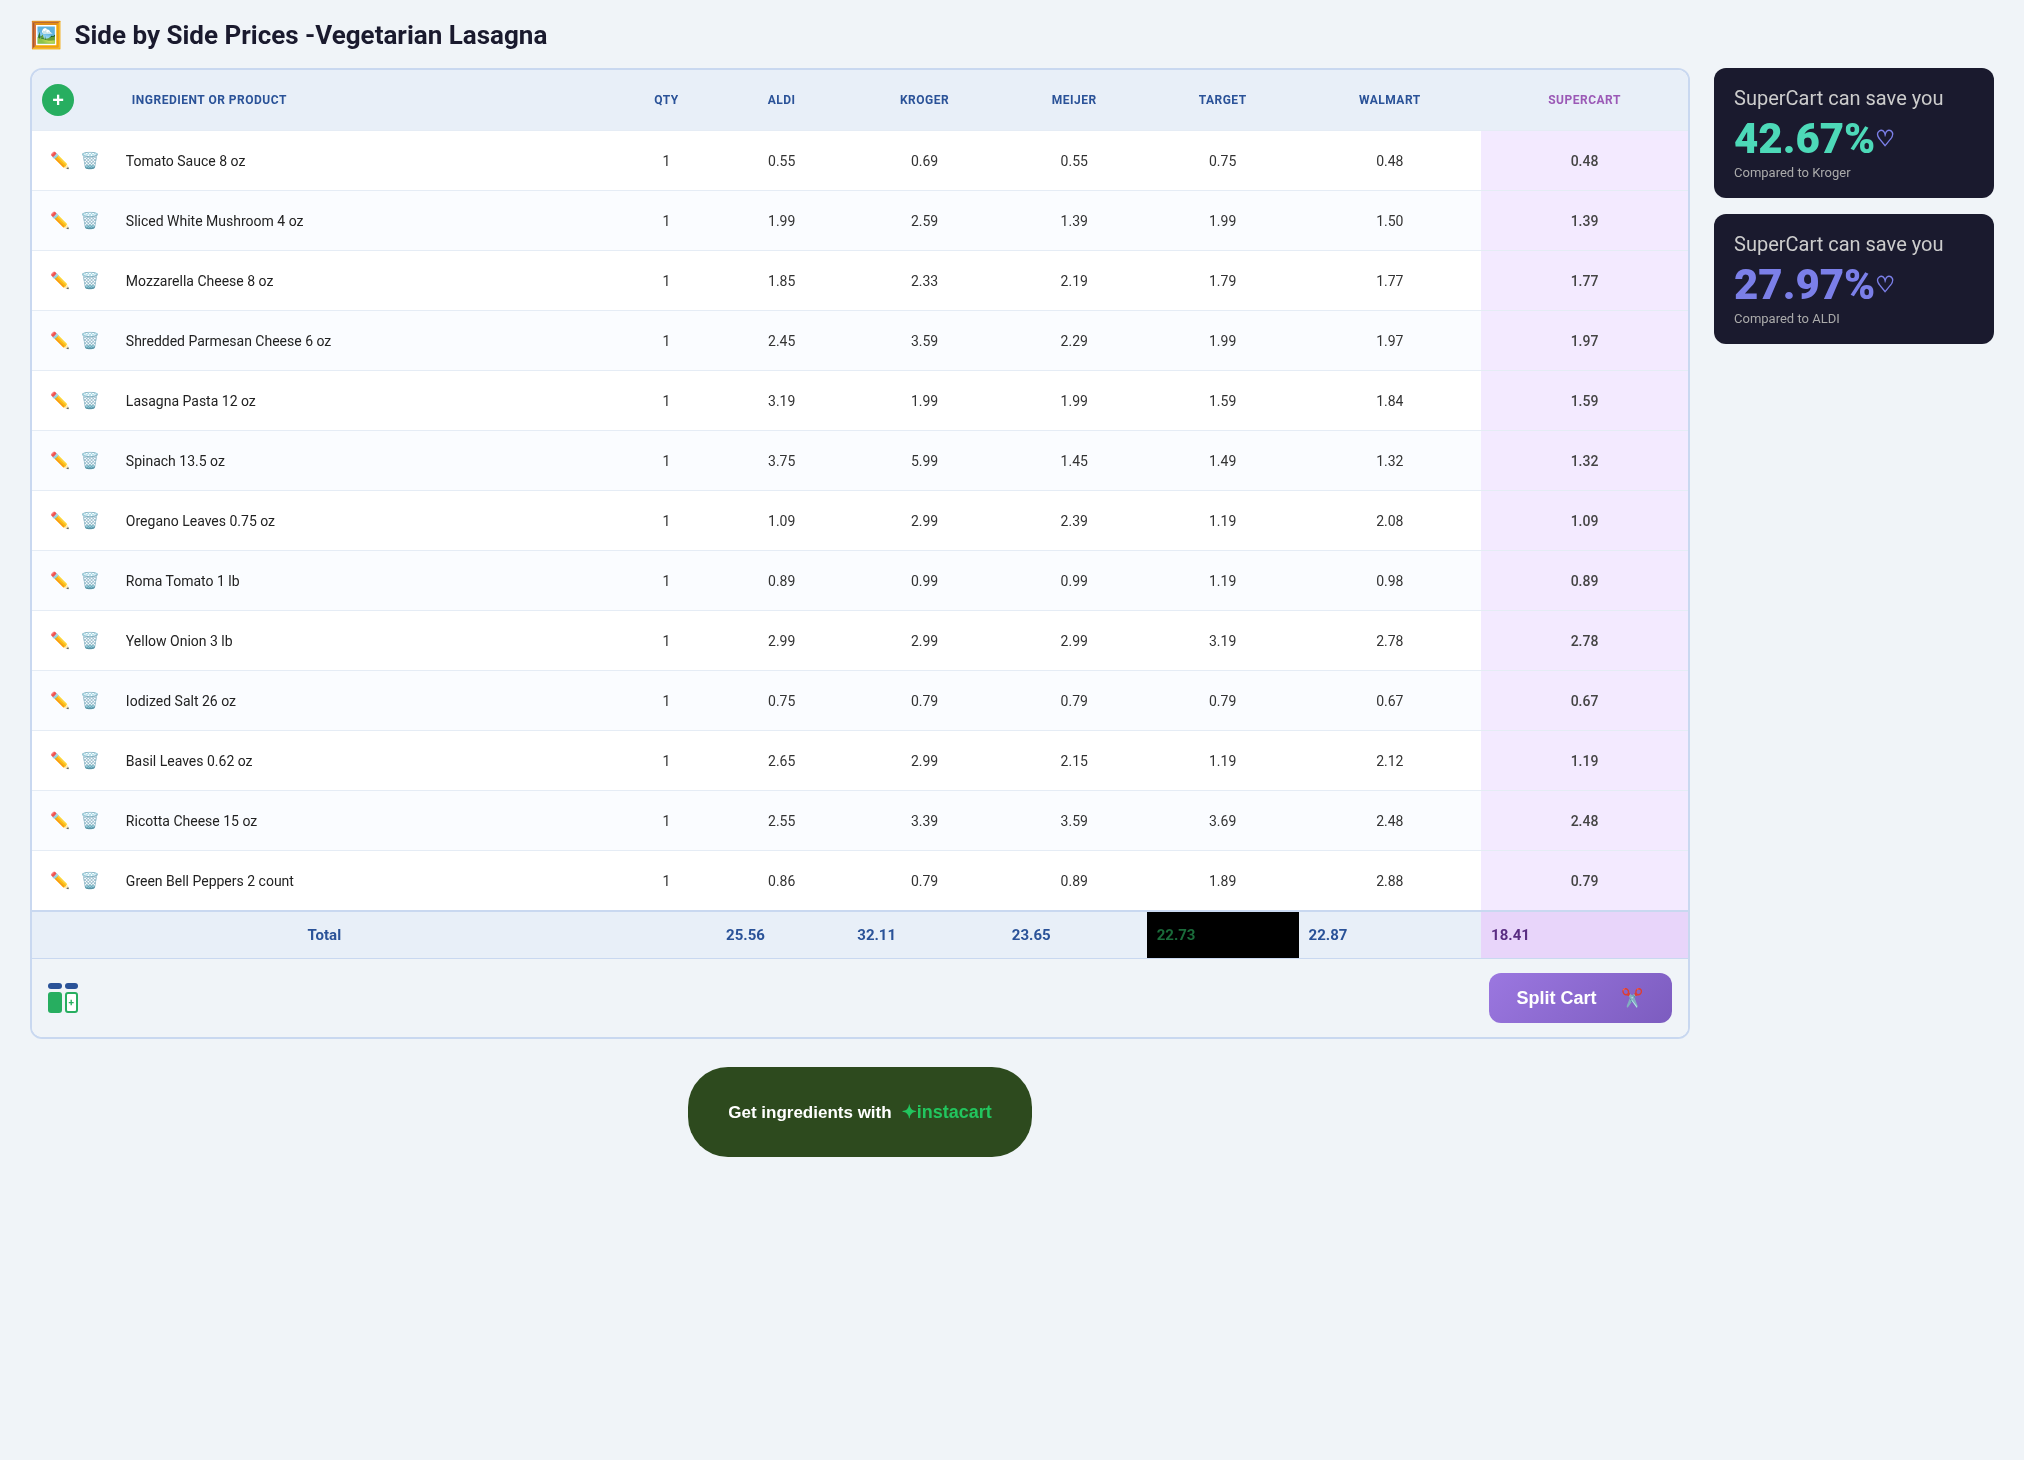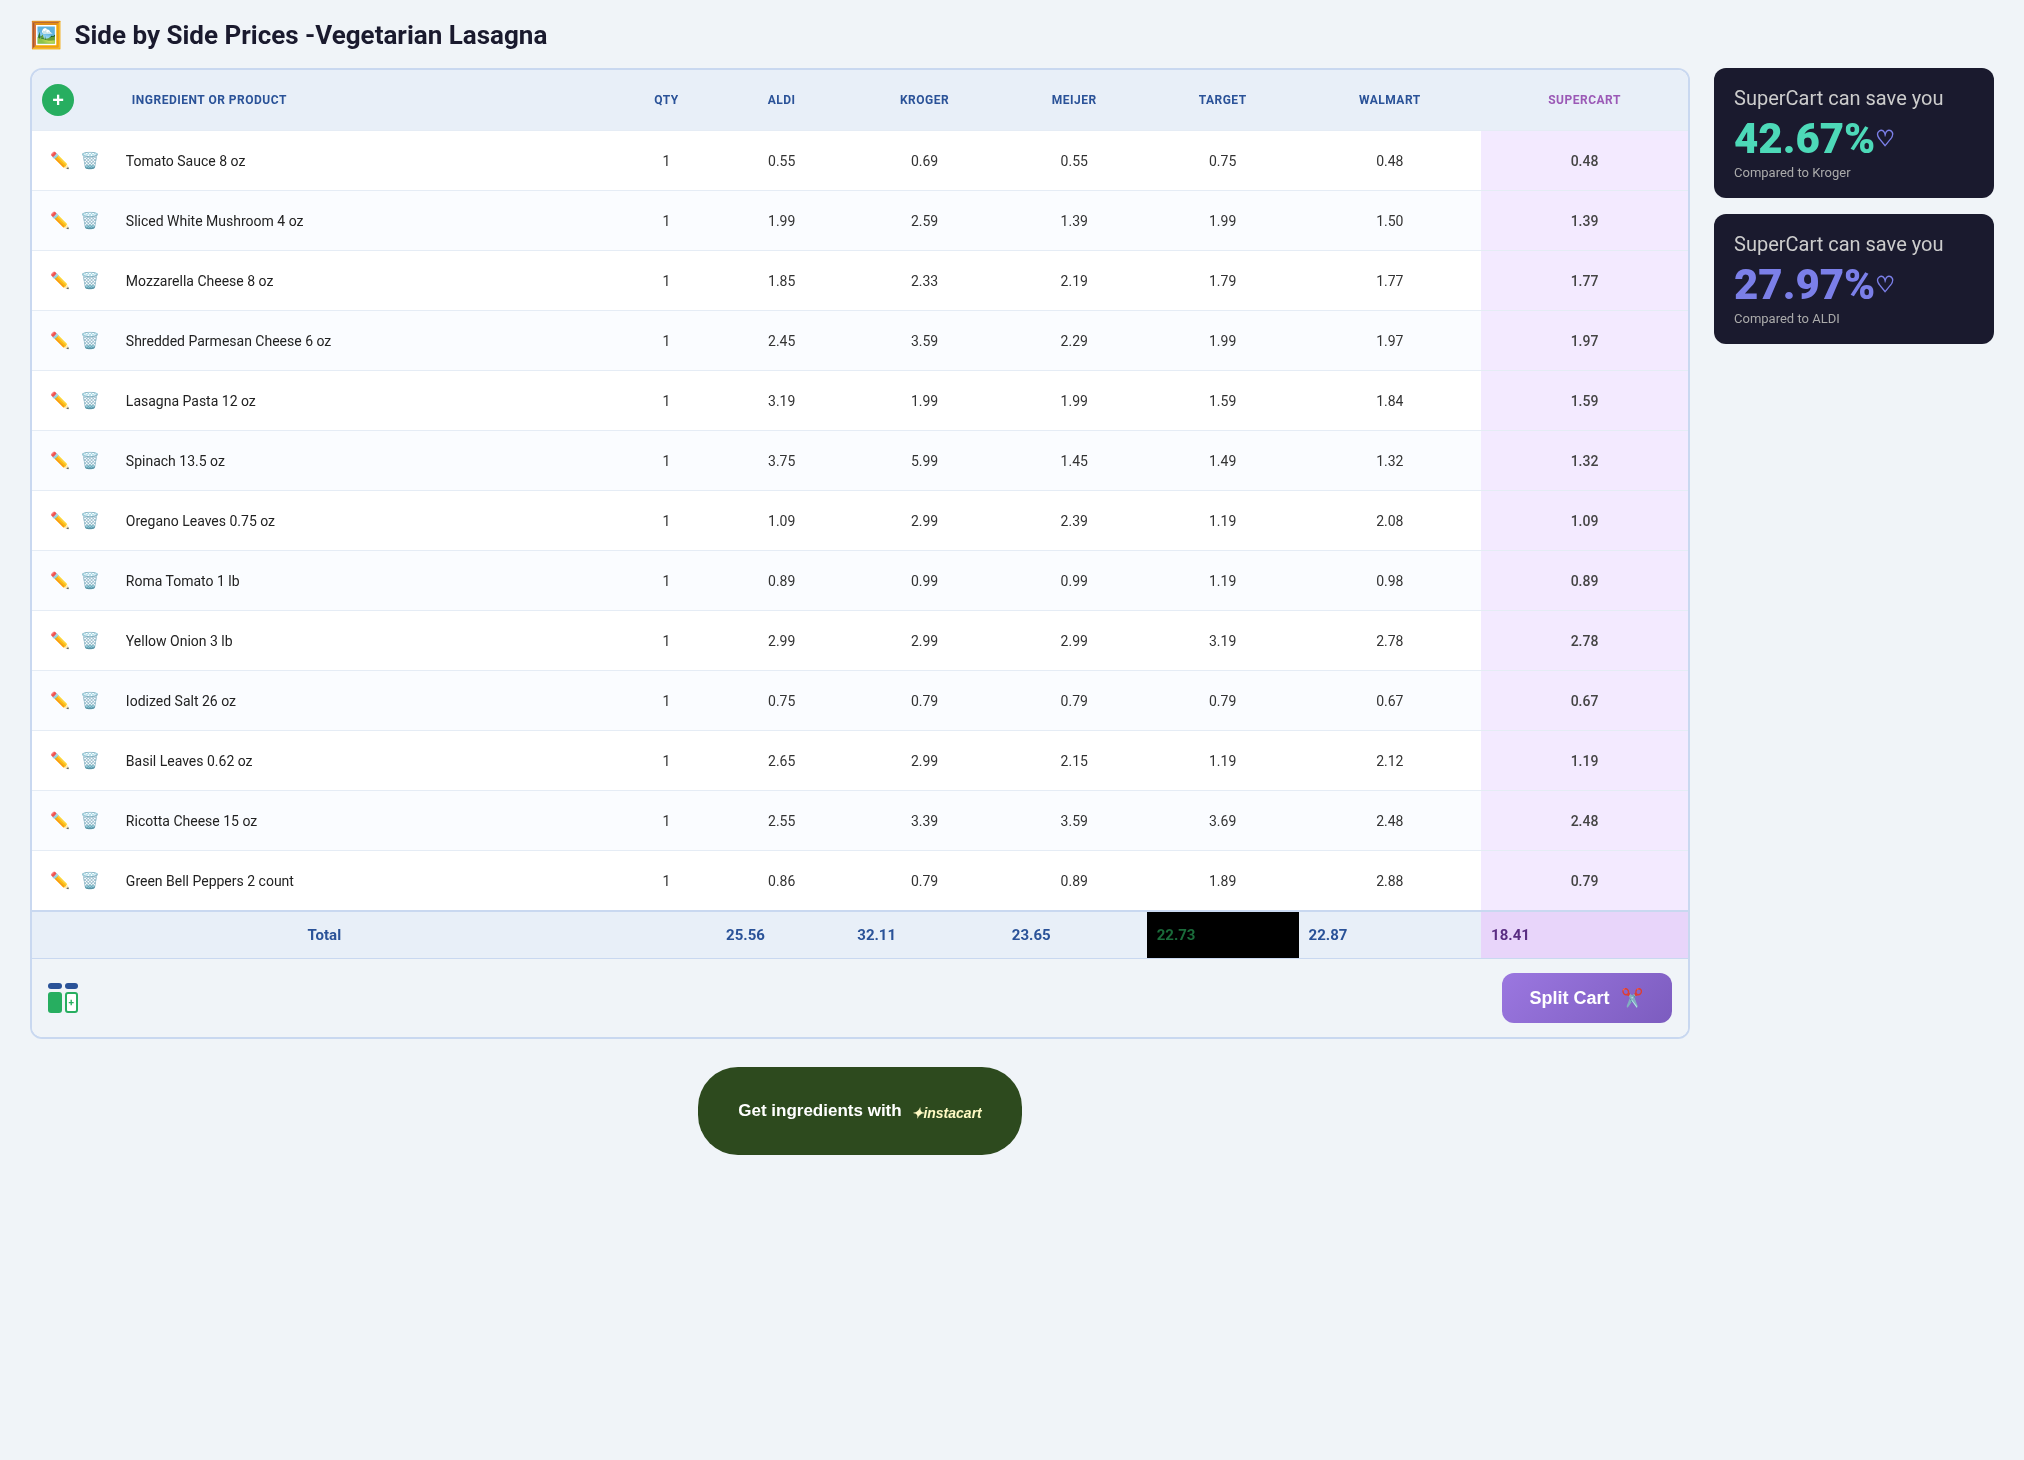--- a/index.html
+++ b/index.html
@@ -167,45 +167,44 @@
       background: linear-gradient(135deg, #9b77e0, #7c5cbf);
       border: none;
       border-radius: 12px;
       color: #fff;
       font-size: 18px;
       font-weight: 700;
       padding: 14px 28px;
       cursor: pointer;
       display: flex;
       align-items: center;
-      gap: 12px;
+      gap: 25px;
     }
     .instacart-bar {
       margin-top: 28px;
       display: flex;
       justify-content: center;
     }
     .instacart-btn {
       background: #2d4a1e;
       border: none;
       border-radius: 40px;
       color: #fff;
       font-size: 17px;
       font-weight: 600;
       padding: 34px 40px;
       cursor: pointer;
       display: flex;
       align-items: flex-end;
       gap: 10px;
     }
     .instacart-logo {
-      color: #fef9c3;
-      font-size: 14px;
+      color: #22c55e;
+      font-size: 18px;
       font-weight: 900;
-      font-style: italic;
     }
     
     .sidebar {
       width: 280px;
       flex-shrink: 0;
       display: flex;
       flex-direction: column;
       gap: 16px;
     }
     .geo-label {

